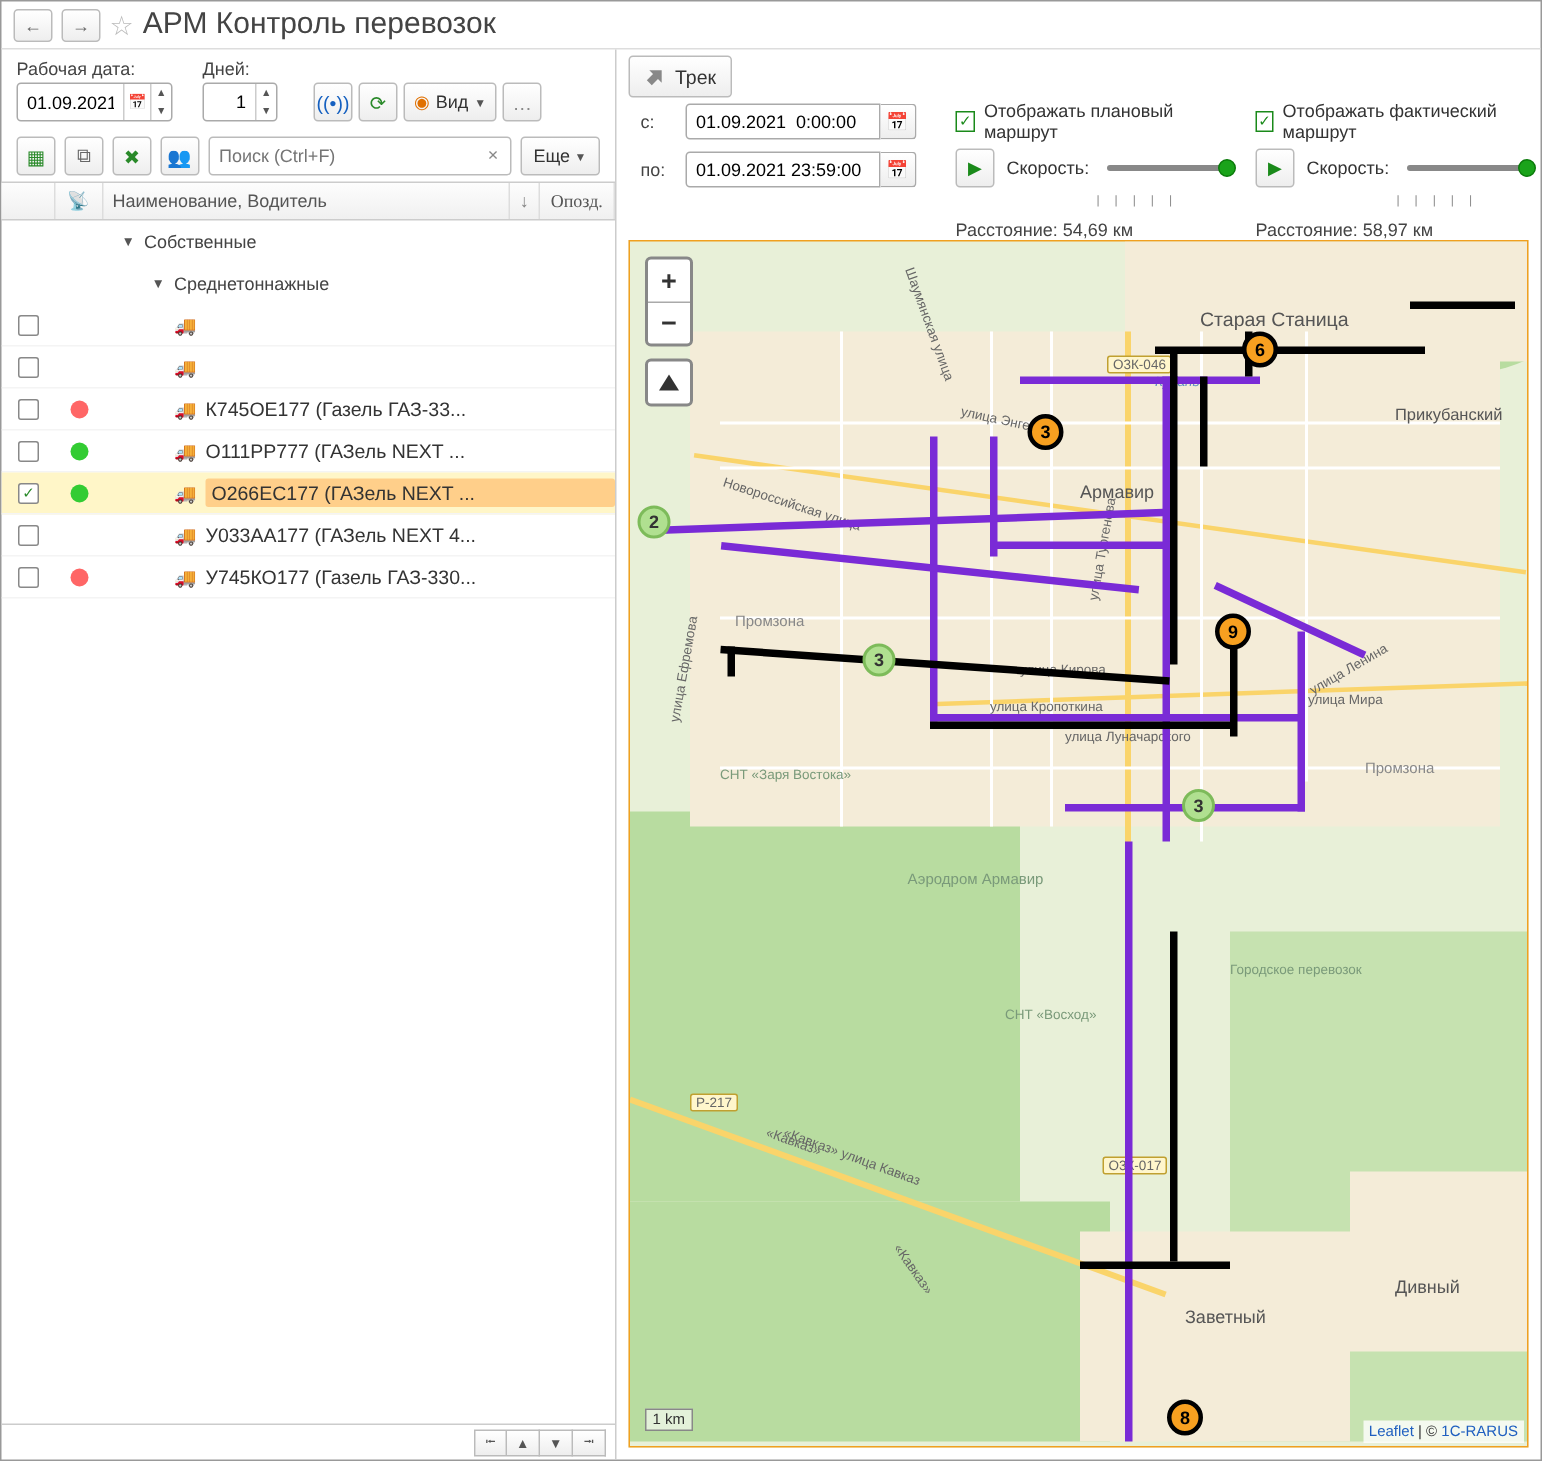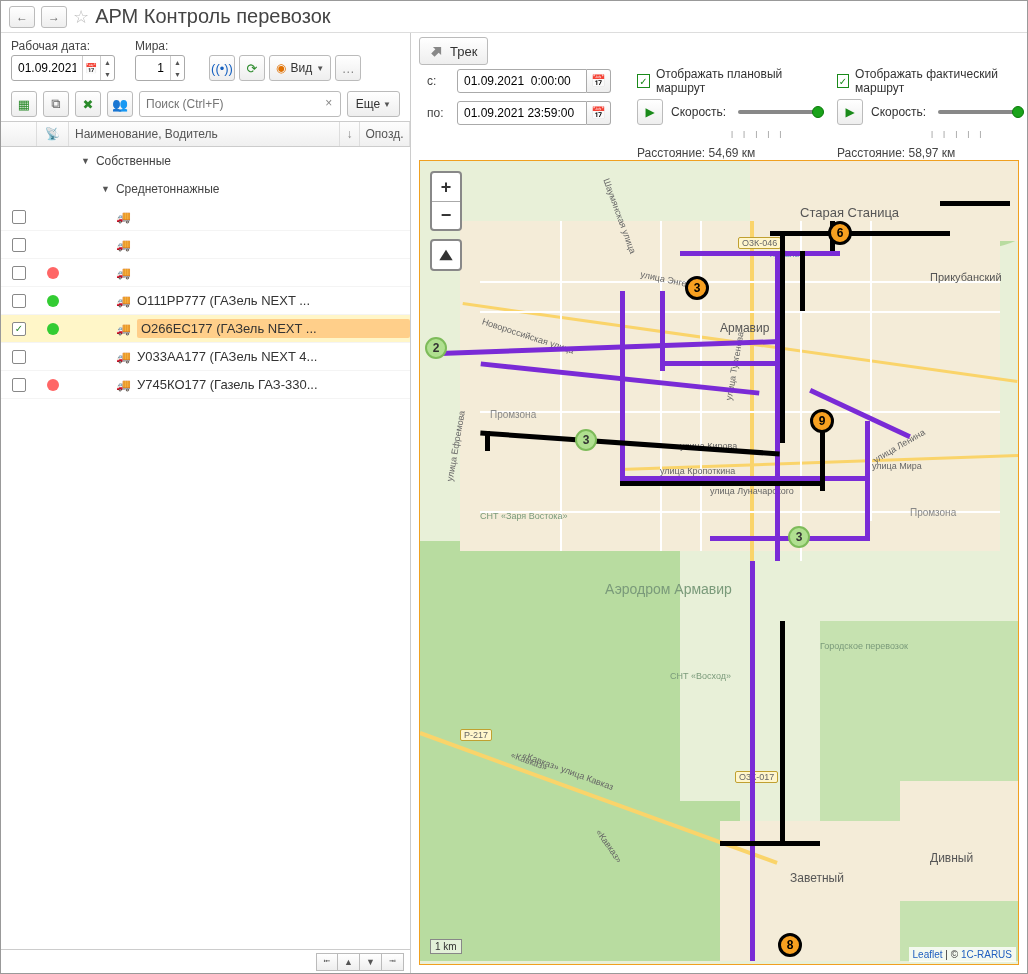--- a/index.html
+++ b/index.html
@@ -35,21 +35,21 @@
   .search-box input { width:100%; height:26px; border:1px solid #bbb; border-radius:3px; padding:0 22px 0 6px; font-size:12px; color:#888; }
   .search-box .clear { position:absolute; right:4px; top:4px; width:16px; height:16px; color:#888; cursor:pointer; display:flex; align-items:center; justify-content:center; }
   .more-btn { height:26px; padding:0 8px; border:1px solid #bbb; border-radius:3px; background:linear-gradient(#fff,#eee); cursor:pointer; display:flex; align-items:center; gap:3px; }
 
   .table-head { display:flex; border-top:1px solid #ccc; border-bottom:1px solid #ccc; background:linear-gradient(#fdfdfd,#f0f0f0); height:26px; align-items:center; color:#555; }
   .th { padding:0 6px; border-right:1px solid #ddd; height:100%; display:flex; align-items:center; justify-content:center; }
   .th-check { width:36px; }
   .th-sat { width:32px; }
   .th-name { flex:1; justify-content:flex-start; padding-left:6px; }
   .th-sort { width:20px; color:#888; }
-  .th-delay { width:50px; }
+  .th-delay { width:50px;font-family:Liberation Serif, serif; }
 
   .tree { flex:1; overflow:auto; }
   .group-row { height:28px; display:flex; align-items:center; padding-left:80px; color:#444; cursor:pointer; }
   .group-row.sub { padding-left:100px; }
   .group-row .caret { margin-right:6px; font-size:9px; color:#555; }
   .veh-row { height:28px; display:flex; align-items:center; border-bottom:1px solid #f4f4f4; }
   .veh-row.selected { background:#fff6c8; }
   .veh-check { width:36px; display:flex; justify-content:center; }
   .chk { width:14px; height:14px; border:1px solid #888; border-radius:2px; background:#fff; display:flex; align-items:center; justify-content:center; font-size:10px; color:#2a8a2a; cursor:pointer; }
   .status-dot-cell { width:32px; display:flex; justify-content:center; }
@@ -132,21 +132,21 @@
           <div class="date-input">
             <input value="01.09.2021" style="">
             <div class="input-btn">📅</div>
             <div class="spin">
               <div>▲</div>
               <div>▼</div>
             </div>
           </div>
         </div>
         <div class="field">
-          <label>Мира:</label>
+          <label>Дней:</label>
           <div class="num-input">
             <input value="1" style="">
             <div class="spin">
               <div>▲</div>
               <div>▼</div>
             </div>
           </div>
         </div>
         <div class="icon-btn-row">
           <div class="ibtn" style="color:#1560c0;">((•))</div>
@@ -210,20 +210,21 @@
               <div class="truck-ico">🚚</div>
             </div>
             <div class="veh-row">
               <div class="veh-check">
                 <div class="chk"></div>
               </div>
               <div class="status-dot-cell">
                 <div class="dot red"></div>
               </div>
               <div class="truck-ico">🚚</div>
+              <div class="veh-name">К745ОЕ177 (Газель ГАЗ-33...</div>
             </div>
             <div class="veh-row">
               <div class="veh-check">
                 <div class="chk"></div>
               </div>
               <div class="status-dot-cell">
                 <div class="dot green"></div>
               </div>
               <div class="truck-ico">🚚</div>
               <div class="veh-name">О111РР777 (ГАЗель NEXT ...</div>
@@ -372,21 +373,21 @@
           <div class="road" style="left:380px; top:60px; width:2px; height:340px;"></div>
           <div class="road" style="left:450px; top:60px; width:2px; height:300px;"></div>
 
           <div class="city-label" style="left:300px; top:160px;">Армавир</div>
           <div class="city-label" style="left:380px; top:44px; font-size:13px;">Старая Станица</div>
           <div class="city-label" style="left:510px; top:110px; font-size:11px;">Прикубанский</div>
           <div class="city-label" style="left:370px; top:710px;">Заветный</div>
           <div class="city-label" style="left:510px; top:690px;">Дивный</div>
           <div class="city-label" style="left:70px; top:248px; font-size:10px; color:#888;">Промзона</div>
           <div class="city-label" style="left:490px; top:346px; font-size:10px; color:#888;">Промзона</div>
-          <div class="city-label" style="left:185px; top:420px; font-size:14px; color:#7a9a7a; text-align:left;">Аэродром Армавир</div>
+          <div class="city-label" style="left:185px; top:420px; font-size:10px; color:#7a9a7a; text-align:left;">Аэродром Армавир</div>
 
           <div class="road-label" style="left:40px; top:568px; background:#fff6cc; border:1px solid #c0a030; padding:0 3px; border-radius:2px;">Р-217</div>
           <div class="road-label" style="left:318px; top:76px; background:#fff6cc; border:1px solid #c0a030; padding:0 3px; border-radius:2px;">О3К-046</div>
           <div class="road-label" style="left:315px; top:610px; background:#fff6cc; border:1px solid #c0a030; padding:0 3px; border-radius:2px;">О3К-017</div>
           <div class="road-label" style="left:90px; top:595px; transform:rotate(20deg);">«Кавказ»</div>
           <div class="road-label" style="left:170px; top:680px; transform:rotate(55deg);">«Кавказ»</div>
           <div class="road-label" style="left:100px; top:605px; transform:rotate(20deg);">«Кавказ»  улица Кавказ</div>
           <div class="road-label" style="left:280px; top:200px; transform:rotate(-80deg);">улица Тургенева</div>
           <div class="road-label" style="left:260px; top:280px;">улица Кирова</div>
           <div class="road-label" style="left:240px; top:305px;">улица Кропоткина</div>

